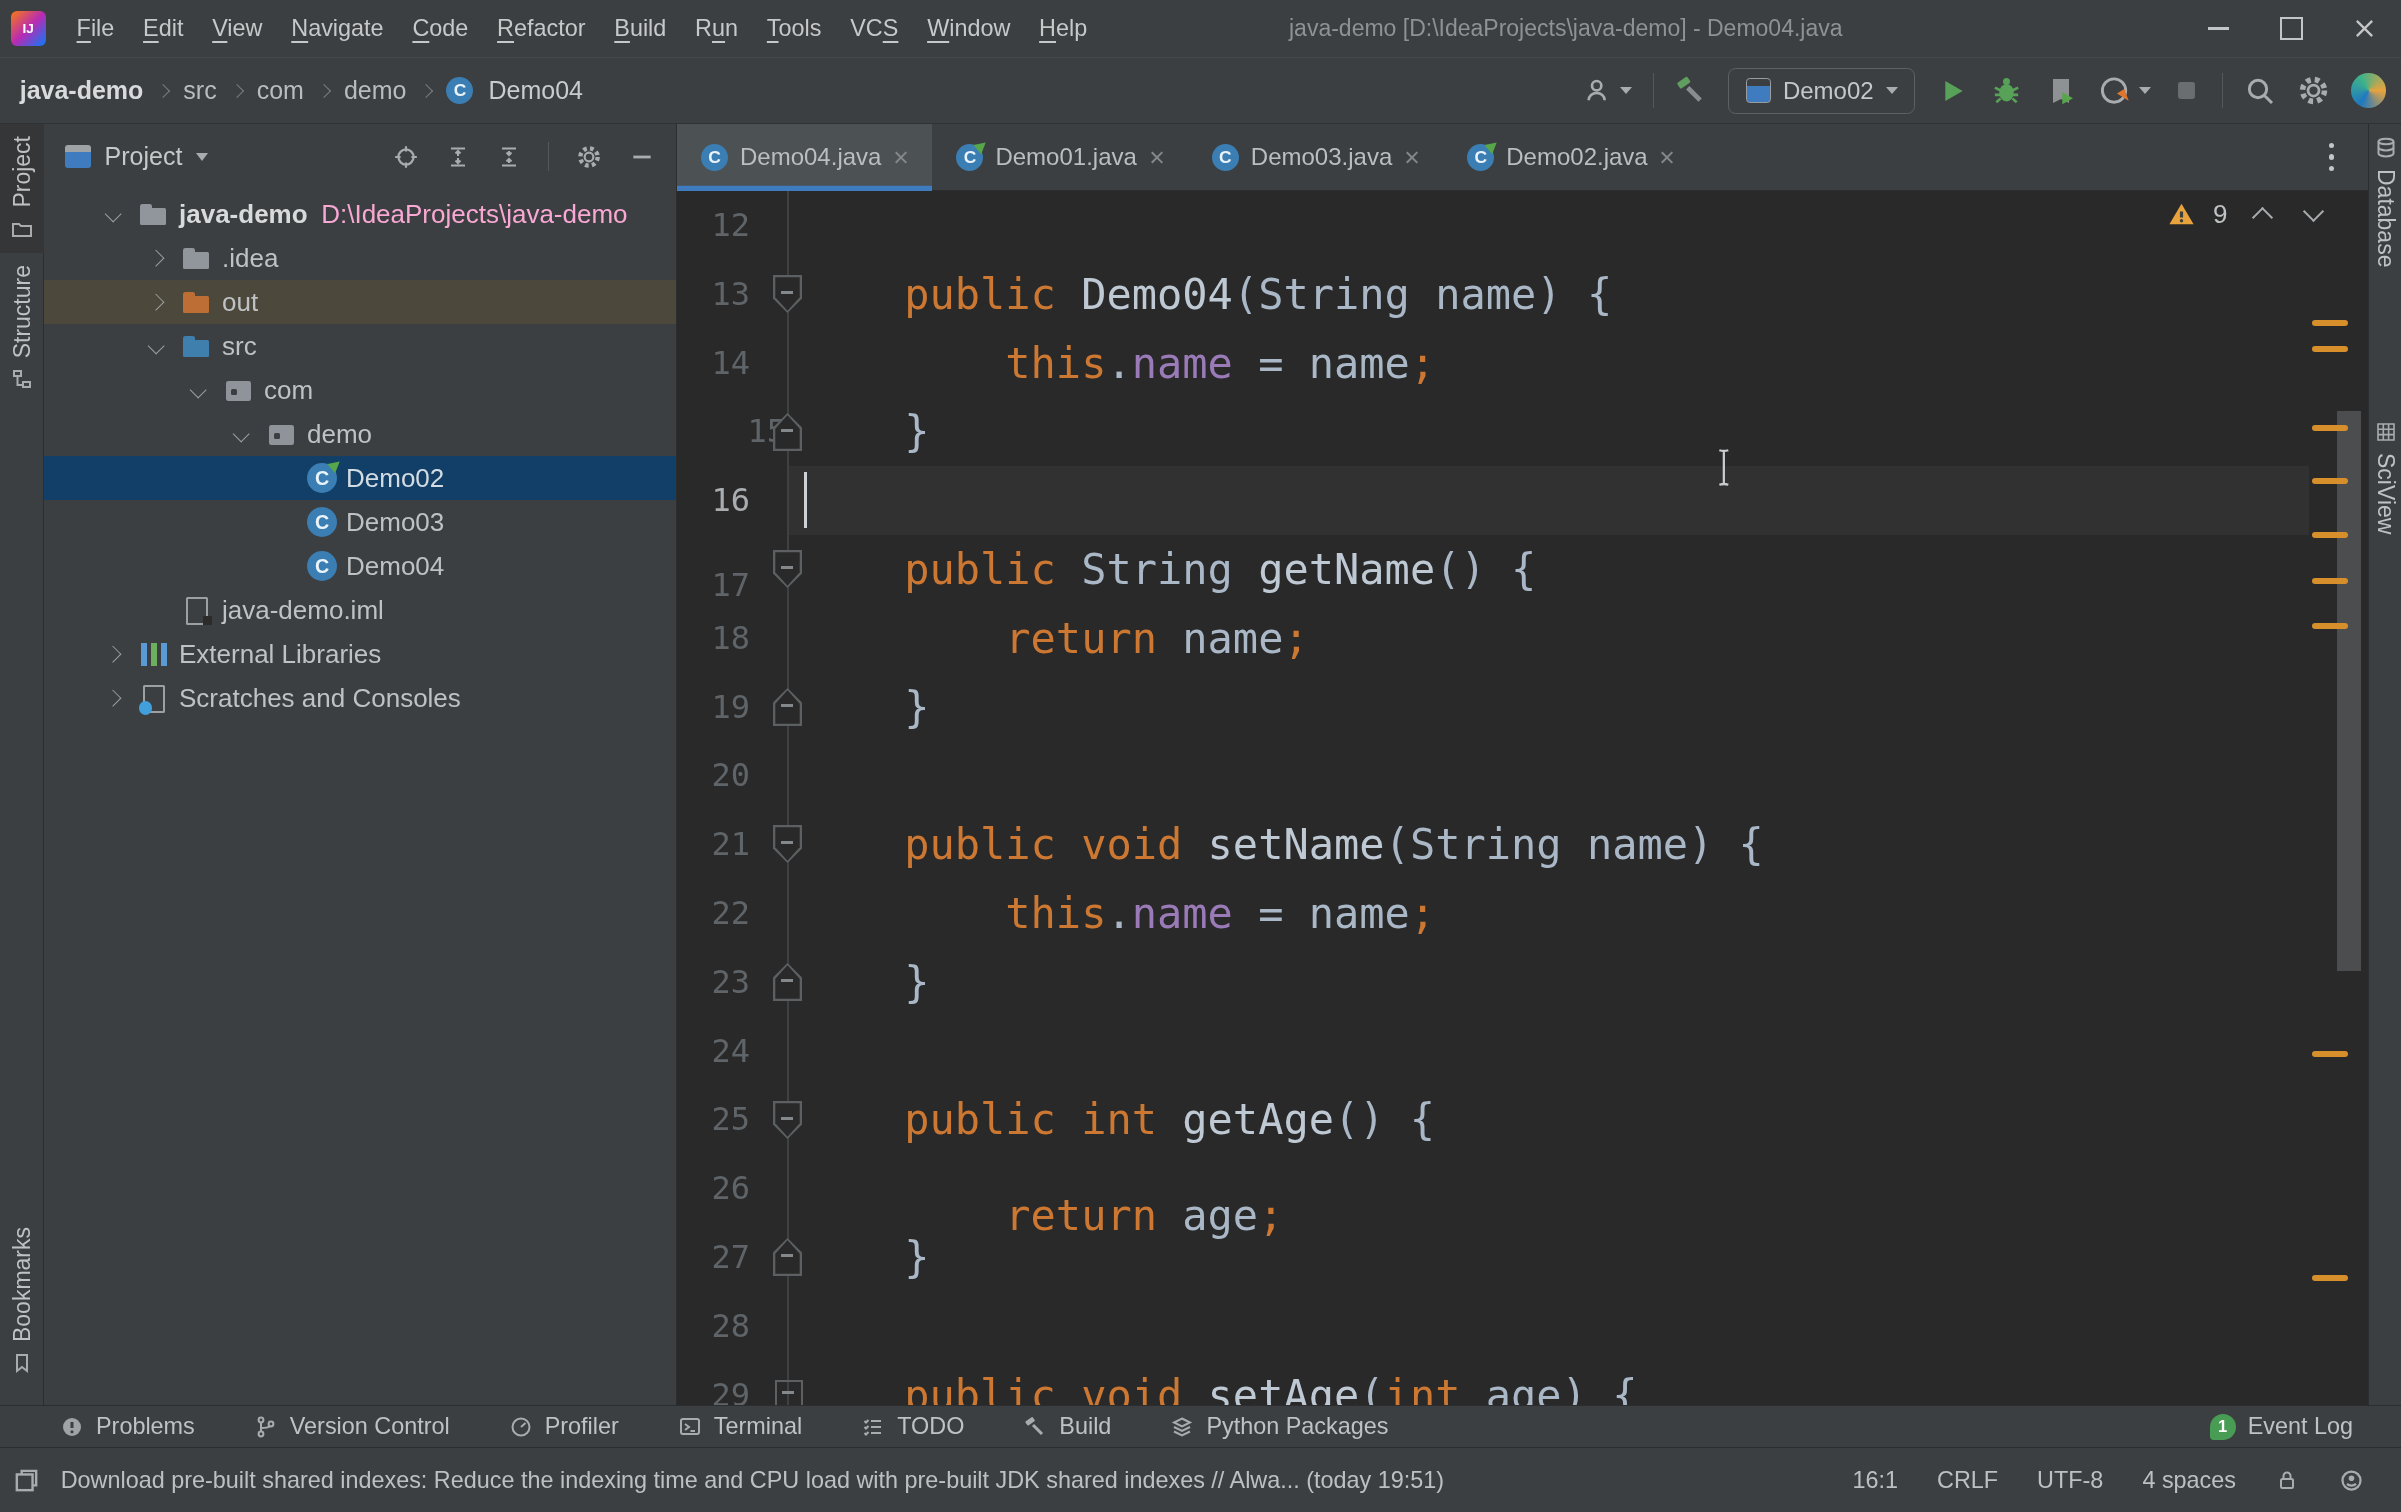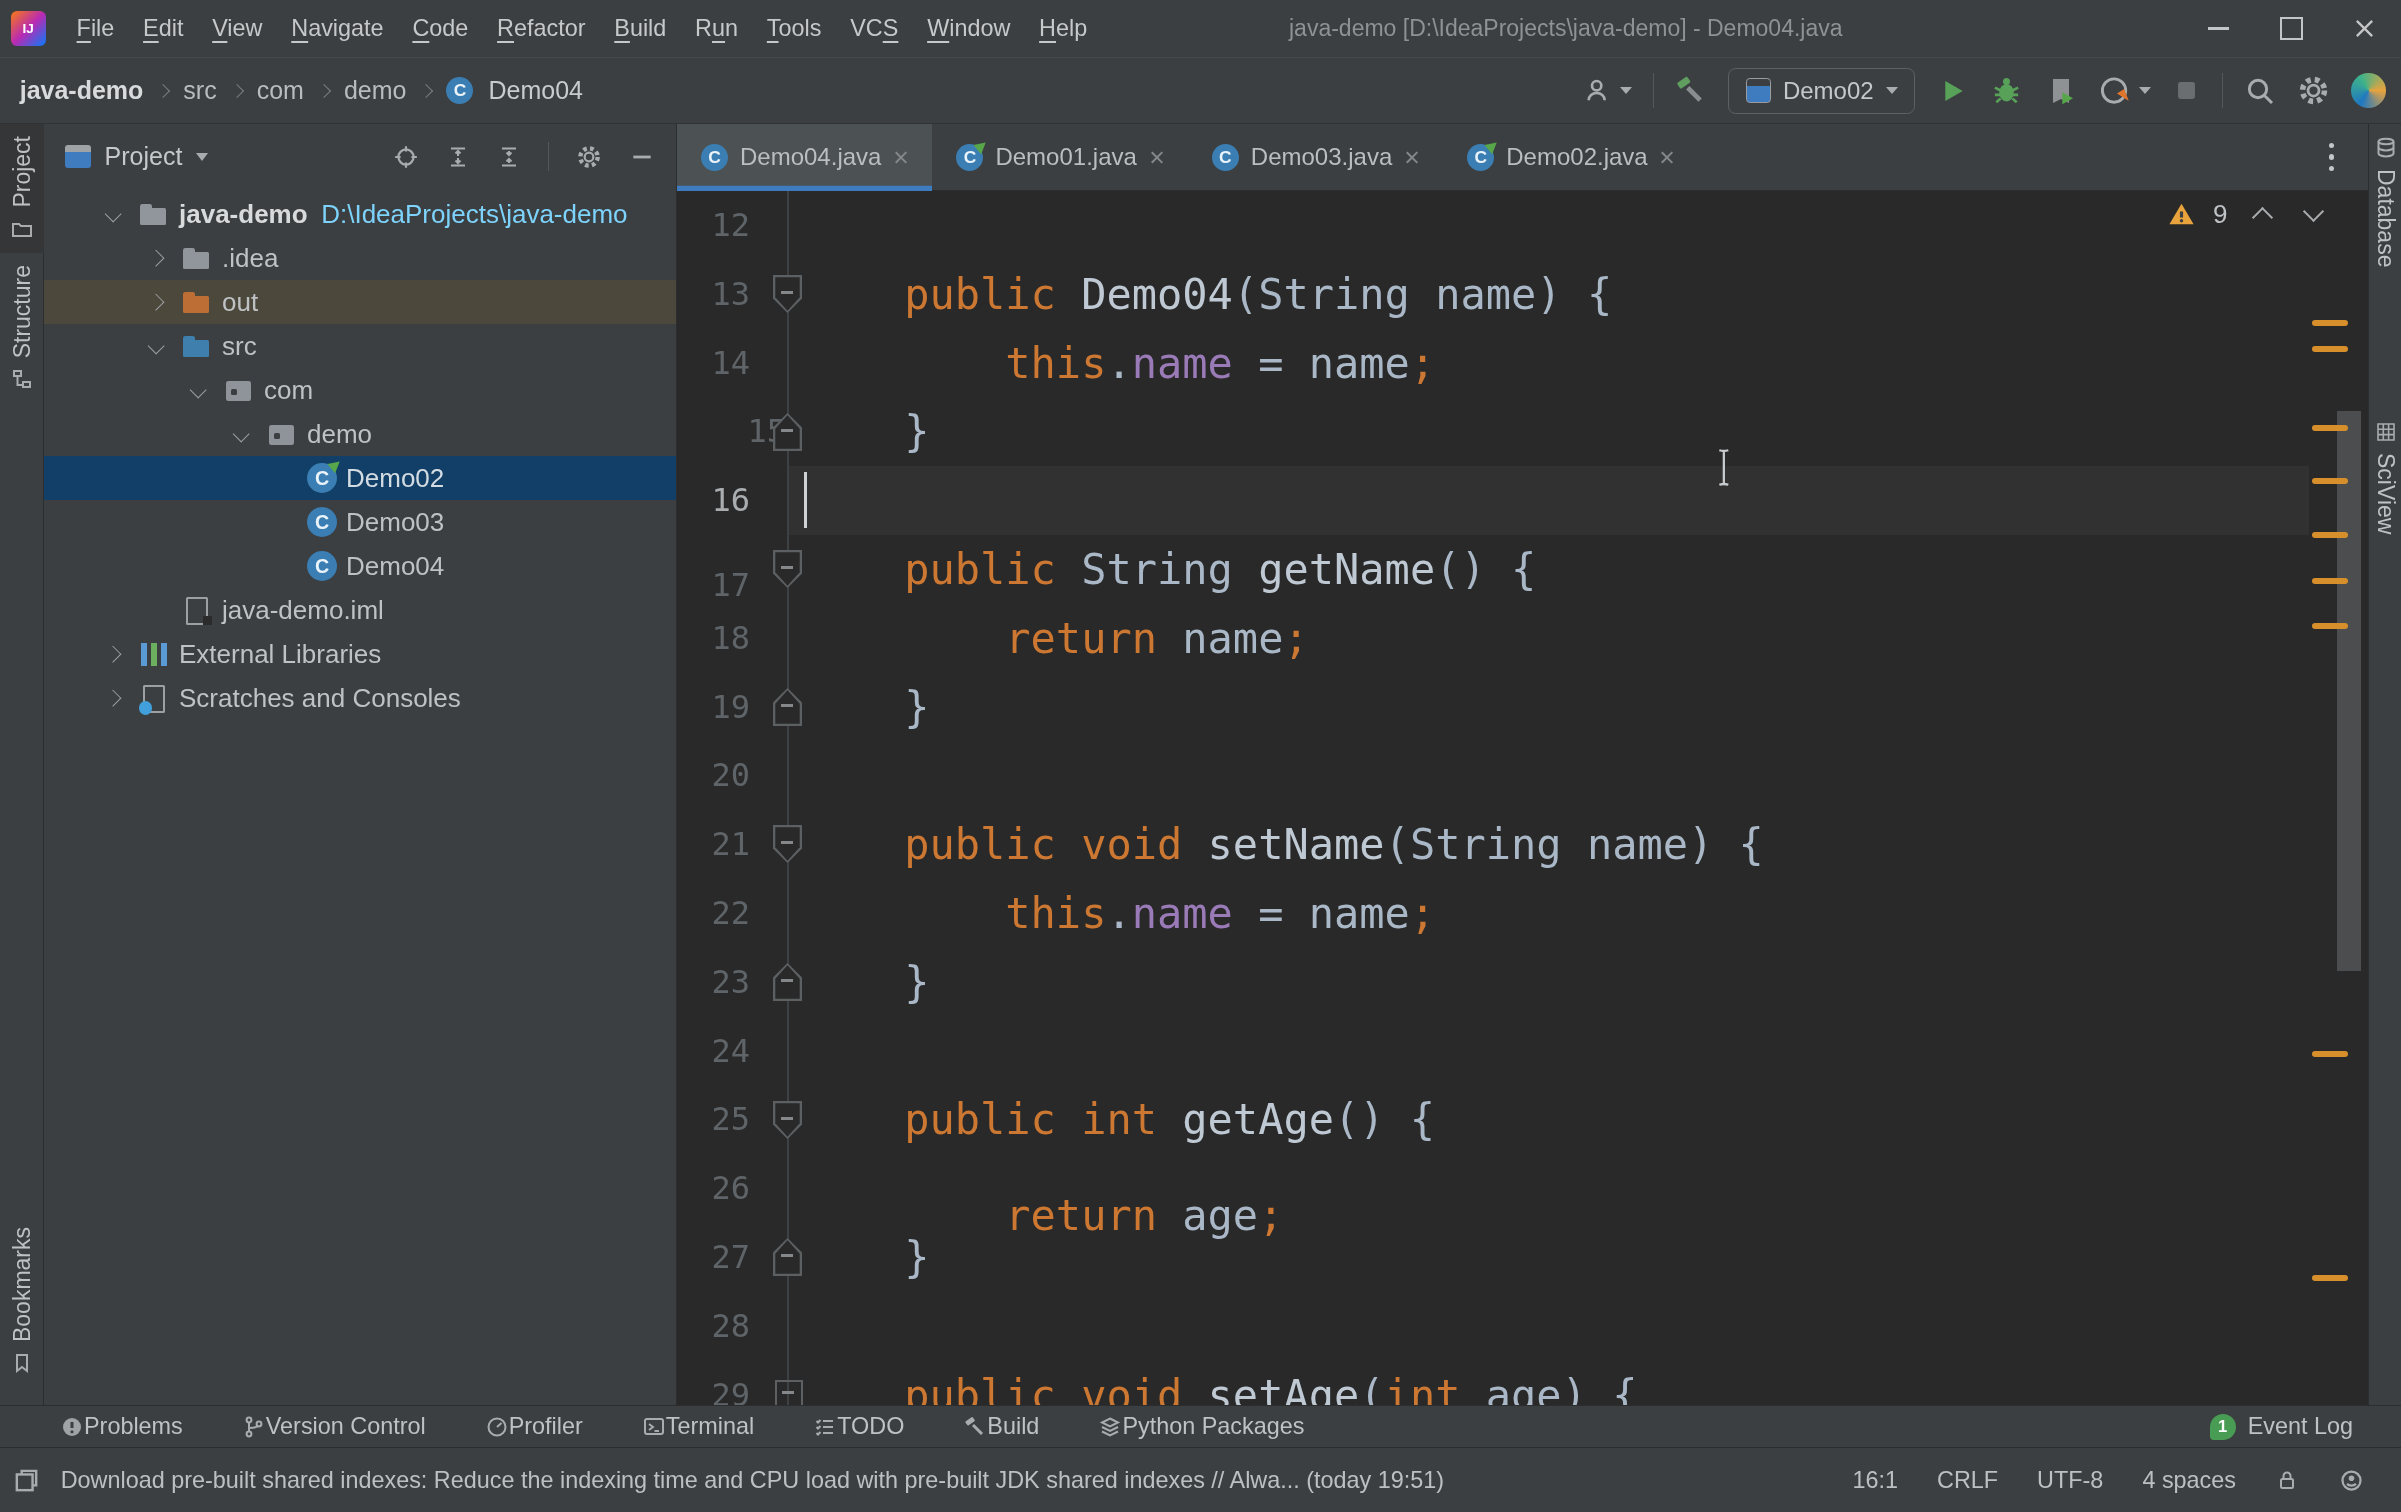--- a/index.html
+++ b/index.html
@@ -78,21 +78,21 @@
   .tico.f-src::before,.tico.f-src::after{background:#3E7FAE}
   .tico.pkg::before{content:"";position:absolute;left:3.8px;top:7.6px;width:25px;height:19.7px;background:#8E9499;border-radius:2.3px}
   .tico.pkg::after{content:"";position:absolute;left:9px;top:15px;width:6px;height:6px;background:#3C3F41;border-radius:1.5px}
   .tico.file::before{content:"";position:absolute;left:6px;top:3px;width:18px;height:24px;border:2.3px solid #9CA0A3;border-radius:1.5px}
   .tico.file::after{content:"";position:absolute;right:1.5px;bottom:1.5px;width:9px;height:9px;background:#2B2B2B}
   .tico.lib::before{content:"";position:absolute;left:3.8px;top:5.3px;width:26px;height:23px;
       background:linear-gradient(90deg,#5B9BD5 0 6px,transparent 6px 9.8px,#6CAF5E 9.8px 16px,transparent 16px 19.7px,#5B9BD5 19.7px 26px)}
   .tico.scratch::before{content:"";position:absolute;left:6px;top:3px;width:18px;height:24px;border:2.3px solid #9CA0A3;border-radius:1.5px}
   .tico.scratch::after{content:"";position:absolute;left:1.5px;bottom:0;width:13.6px;height:13.6px;border-radius:50%;background:#41A0DB}
   .tlabel.bold{font-weight:700;color:#D8DADC}
-  .tsuffix{color:#7dd3fc;margin-left:13.6px}
+  .tsuffix{color:#f9a8d4;margin-left:13.6px}
 
   
   #editorcol{position:absolute;left:677px;top:124px;width:1691px;height:1281px}
   #tabsbar{height:67px;background:#3C3F41;border-bottom:0.8px solid #2A2C2D;display:flex;align-items:center;box-sizing:border-box}
   .tab{height:67px;display:flex;align-items:center;gap:12px;padding:0 24px;font-size:24px;color:#BBBEC0;box-sizing:border-box}
   .tab.active{background:#4C5153;box-shadow:inset 0 -5.3px 0 #3E7CBF}
   .tab-close{width:15px;height:15px;position:relative;flex:none}
   .tab-close::before,.tab-close::after{content:"";position:absolute;left:6.8px;top:0;width:2.3px;height:15px;background:#85888A}
   .tab-close::before{transform:rotate(45deg)}.tab-close::after{transform:rotate(-45deg)}
   #tab-more{margin-left:auto;margin-right:33px;width:6px;display:flex;flex-direction:column;gap:6px}
@@ -123,21 +123,21 @@
   #inspect-widget{position:absolute;top:7.6px;right:47px;display:flex;align-items:center;gap:16.6px;z-index:4}
   #inspect-count{font-size:26px;color:#BFC2C4}
   .chev-ud{width:13px;height:13px;border-right:2.3px solid #A9ACAE;border-bottom:2.3px solid #A9ACAE;display:inline-block}
   .chev-up{transform:rotate(-135deg);margin-top:6px}
   .chev-dn{transform:rotate(45deg);margin-bottom:6px}
   #ibeam{position:absolute;left:1037px;top:257px;z-index:4}
 
   
   #toolsbar{position:absolute;left:0;top:1405px;width:2401px;height:42px;background:#3C3F41;border-top:0.8px solid #2B2D2E;
             box-sizing:border-box;display:flex;align-items:center;padding-left:60px}
-  .tool-item{display:flex;gap:0;margin-right:59px}
+  .tool-item{display:flex;gap:12px;margin-right:59px}
   .tool-item span.lbl{font-size:23.4px;color:#BFC2C4}
   #eventlog{margin-left:auto;margin-right:48px;display:flex;align-items:center;gap:12px}
   #event-balloon{width:26px;height:26px;border-radius:50% 50% 50% 14%;background:#499C54;color:#fff;
             font:700 16.6px/26px "Liberation Sans",sans-serif;text-align:center}
   #statusbar{position:absolute;left:0;top:1447px;width:2401px;height:65px;background:#3C3F41;border-top:0.8px solid #2B2D2E;
             box-sizing:border-box;display:flex;align-items:center;padding:0 36px 0 12px}
   #status-msg{font-size:23.4px;color:#BDC0C2;margin-left:19.7px;white-space:nowrap}
   #status-right{margin-left:auto;display:flex;align-items:center;gap:39px}
   #status-right .widget{font-size:23.4px;color:#BDC0C2}
 </style>

